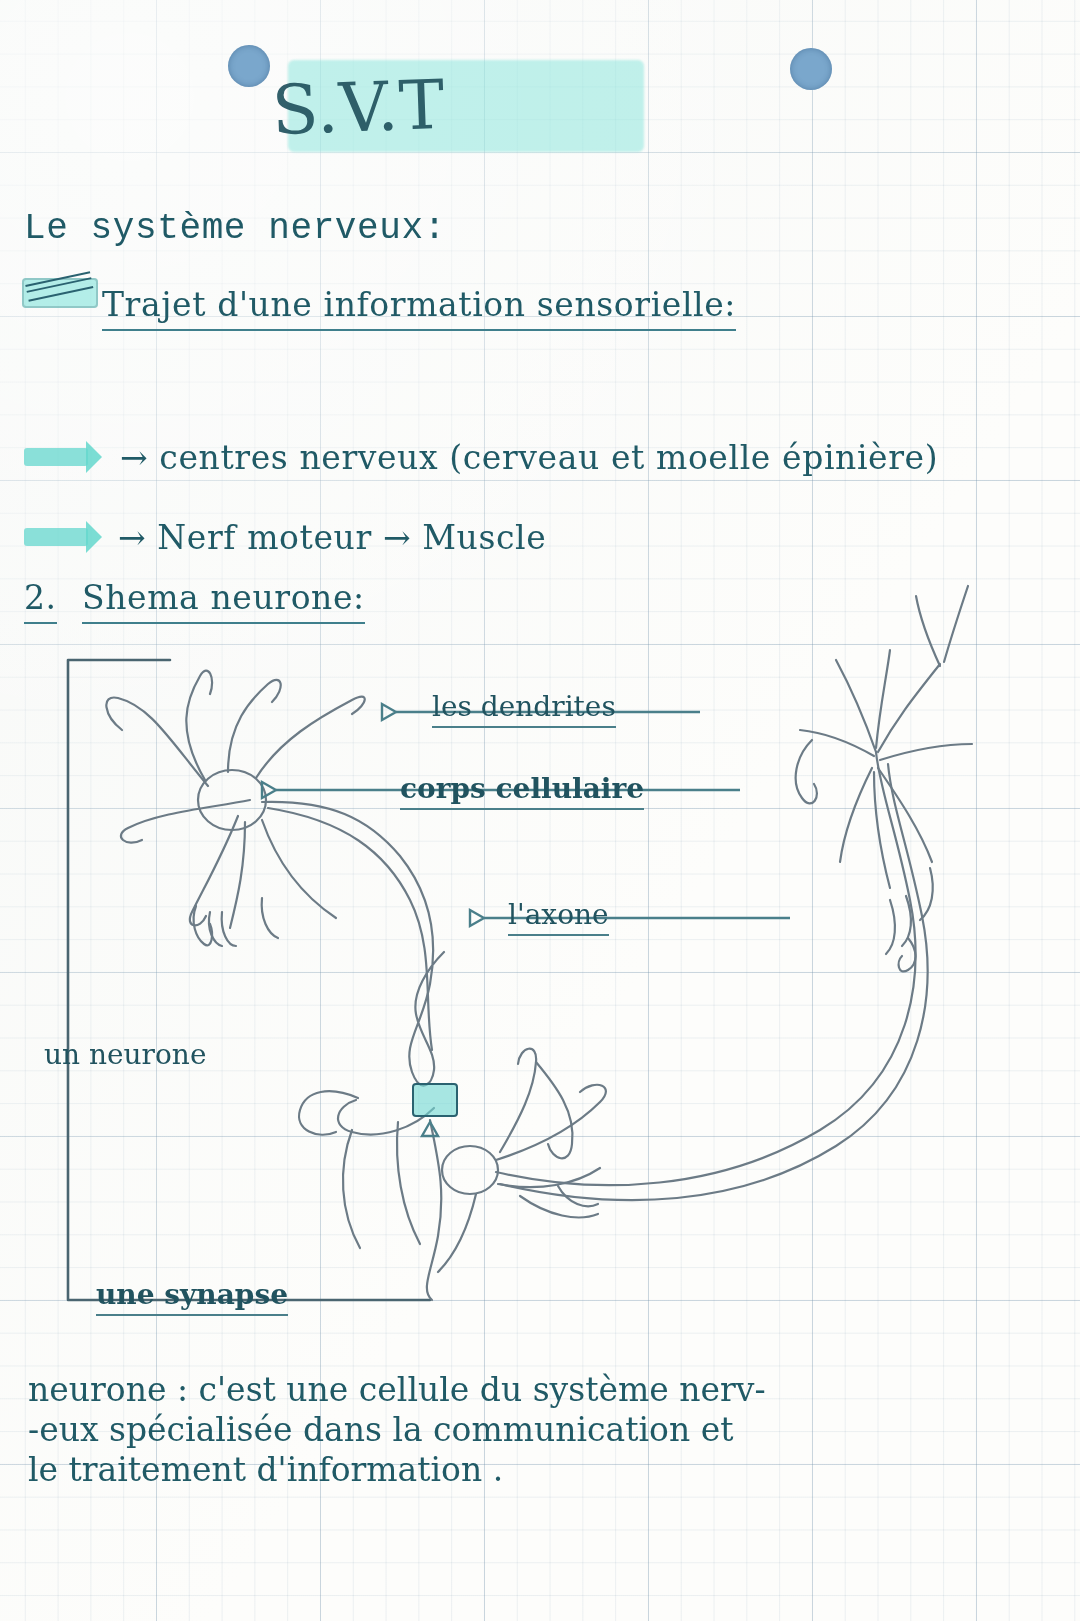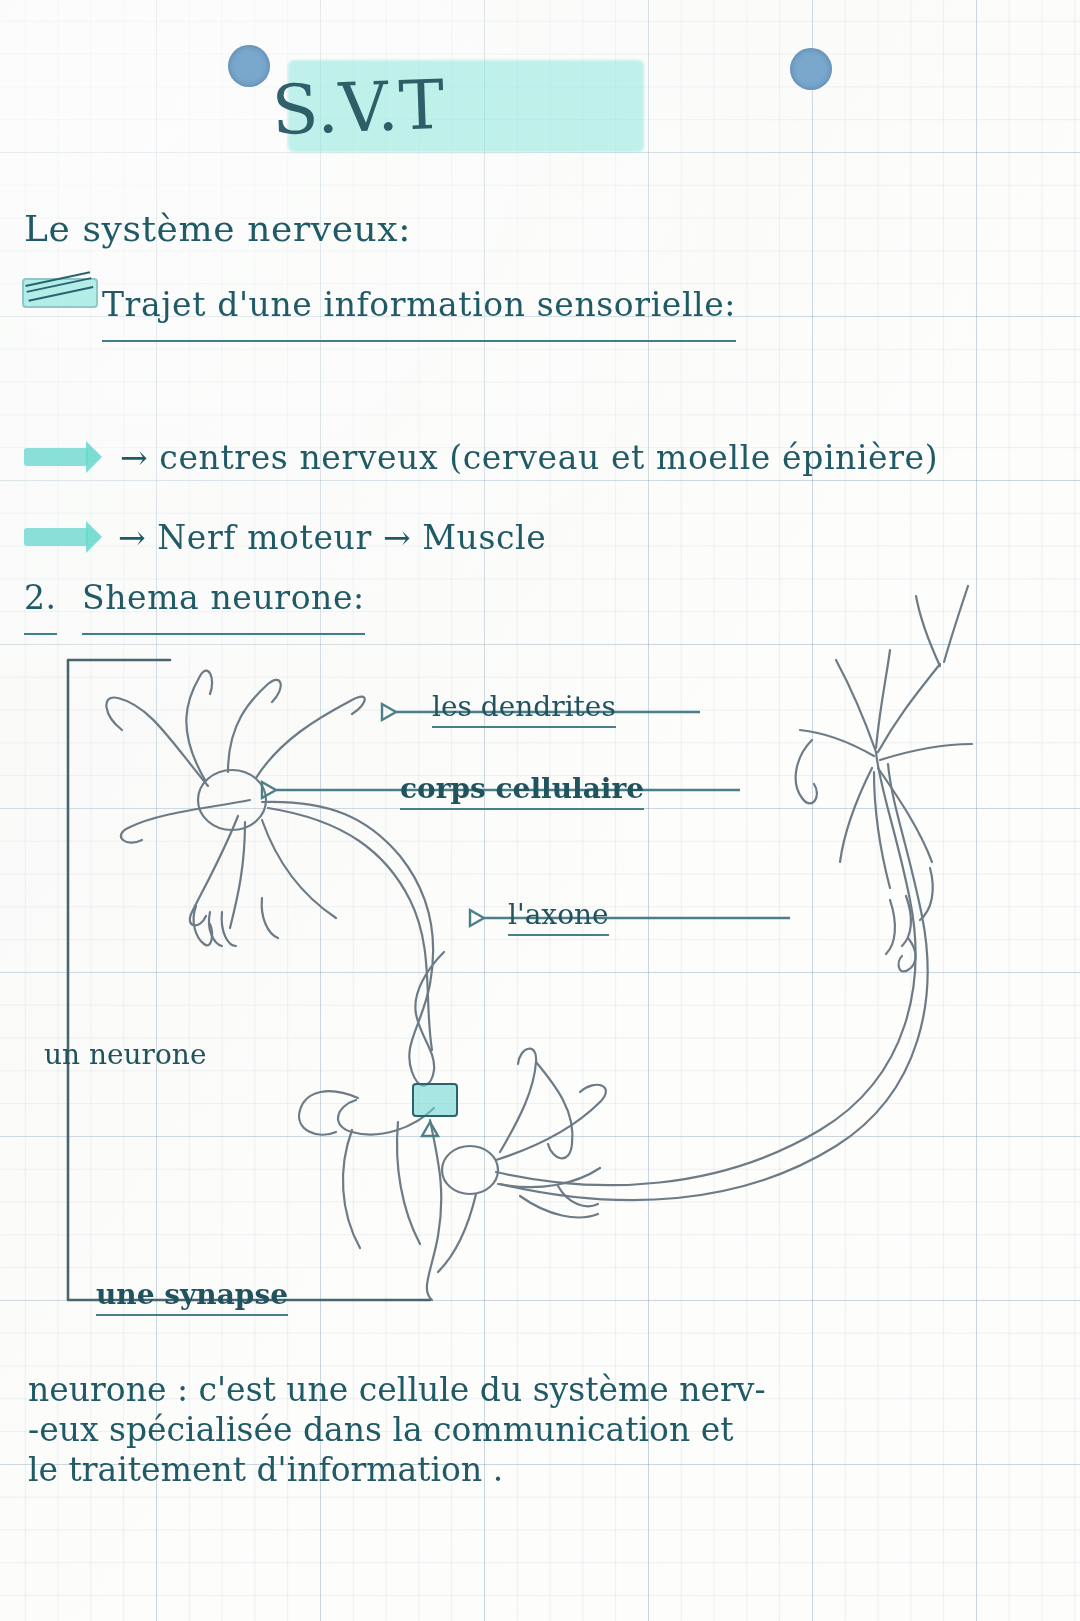--- a/index.html
+++ b/index.html
@@ -73,21 +73,21 @@
   .line {
     position: absolute;
     white-space: nowrap;
   }
   .l-main {
     font-size: 33px;
     color: #205a66;
   }
   .underline {
     border-bottom: 2px solid #3f7f8c;
-    padding-bottom: 16px;
+    padding-bottom: 5px;
   }
   .scribble {
     position: absolute;
     left: 22px;
     top: 278px;
     width: 76px;
     height: 30px;
     background: rgba(120, 226, 216, 0.55);
     border-radius: 4px;
     box-shadow: inset 0 0 0 2px rgba(40,90,100,0.25);
@@ -157,21 +157,21 @@
 <div class="page">
 
   <div class="paper-shade"></div>
 
   <div class="hole left"></div>
   <div class="hole right"></div>
 
   <div class="hl-title"></div>
   <div class="title-text hand">S.V.T</div>
 
-  <div class="line hand l-main" style="left:24px; top:208px; font-size:36px;">Le système nerveux:</div>
+  <div class="line hand l-main" style="left:24px; top:208px; font-size:36px;font-family:Liberation Mono, monospace;">Le système nerveux:</div>
 
   <div class="scribble"></div>
   <div class="line hand l-main underline" style="left:102px; top:285px;">Trajet d'une information sensorielle:</div>
 
   <div class="arrow-hl" style="left:24px; top:448px; width:64px;"></div>
   <div class="line hand l-main" style="left:120px; top:438px;">→ centres nerveux (cerveau et moelle épinière)</div>
 
   <div class="arrow-hl" style="left:24px; top:528px; width:64px;"></div>
   <div class="line hand l-main" style="left:118px; top:518px;">→ Nerf moteur → Muscle</div>
 

